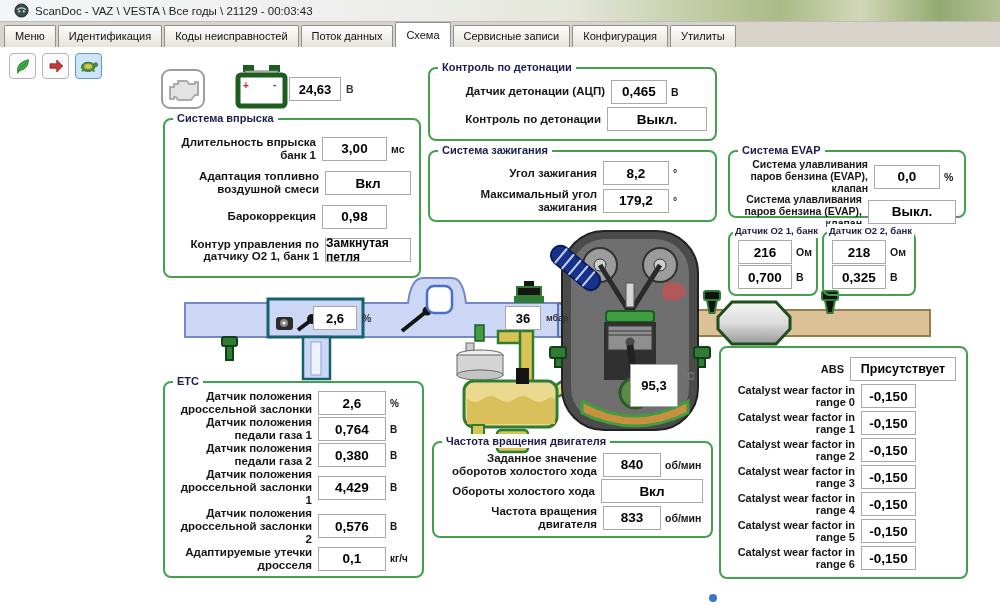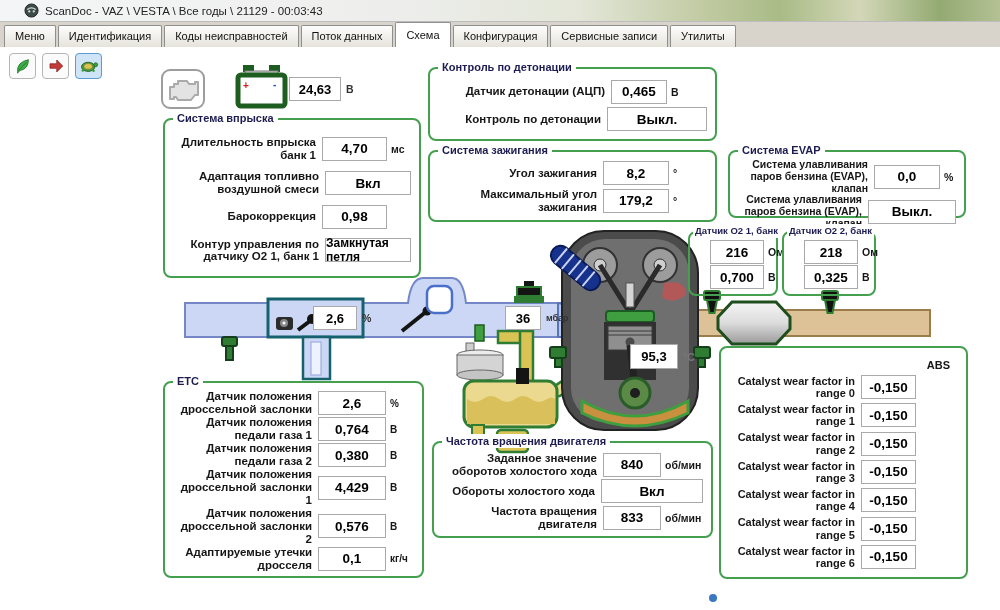--- a/index.html
+++ b/index.html
@@ -2,21 +2,21 @@
 <html><head>
 <meta charset="utf-8">
 <style>
   html,body{margin:0;padding:0;}
   #app{position:relative;width:1000px;height:610px;background:#fff;overflow:hidden;
        font-family:"Liberation Sans",sans-serif;-webkit-font-smoothing:antialiased;}
 
   
   .titlebar{position:absolute;top:0;left:0;width:1000px;height:22px;
     background:linear-gradient(90deg,#f4f5f6 0%,#edeeec 40%,#e3e6d8 58%,#c2cba4 70%,#a9bb86 78%,#d3d7b8 86%,#93aa72 94%,#b4c194 100%);
-    border-bottom:1px solid #bdbdbd;display:flex;align-items:center;padding-left:24px;box-sizing:border-box;}
+    border-bottom:1px solid #bdbdbd;display:flex;align-items:center;padding-left:14px;box-sizing:border-box;}
   .title-text{font-size:11.5px;color:#222;margin-left:6px;}
 
   
   .tabbar{position:absolute;top:22px;left:0;width:1000px;height:25px;background:#d8d4cc;
     display:flex;align-items:flex-end;padding-left:4px;box-sizing:border-box;}
   .tab{height:20px;display:flex;align-items:center;padding:0 10px 1px;margin-right:2px;
     border:1px solid #8f8f8f;border-bottom:none;border-radius:2px 2px 0 0;
     background:linear-gradient(#fdfdfc,#e6e3db);font-size:11px;color:#111;white-space:nowrap;cursor:default;}
   .tab.active{background:#fff;height:23px;}
 
@@ -46,21 +46,21 @@
   #panel-knock{left:428px;top:67px;width:289px;height:74px;}
   #panel-knock .row{padding-right:14px;} #panel-knock .row.wide{padding-right:0;}
   #panel-knock .vbox{width:56px;} #panel-knock .vbox.wide{width:100px;} #panel-knock .unit{width:26px;}
 
   #panel-ignition{left:428px;top:150px;width:289px;height:72px;}
   #panel-ignition .row{padding-right:24px;} #panel-ignition .vbox{width:66px;} #panel-ignition .unit{width:14px;}
 
   #panel-evap{left:728px;top:150px;width:238px;height:68px;}
   #panel-evap .lbl{font-size:10.5px;} #panel-evap .vbox{width:66px;} #panel-evap .vbox.wide{width:88px;} #panel-evap .unit{width:16px;}
 
-  .o2{padding:6px 20px 4px;}
+  .o2{padding:6px 8px 4px;margin-left:40px;}
   #panel-o2-1{left:688px;top:231px;width:90px;height:65px;}
   #panel-o2-2{left:782px;top:231px;width:94px;height:65px;}
   .o2 .row{justify-content:flex-start;}
   .o2 .vbox{width:54px;} .o2 .unit{width:24px;}
   .o2 .legend{font-size:9.5px;left:3px;padding:0 2px;}
 
   #panel-etc{left:163px;top:381px;width:261px;height:197px;}
   #panel-etc .vbox{width:68px;} #panel-etc .unit{width:28px;font-size:10px;}
 
   #panel-rpm{left:432px;top:441px;width:281px;height:97px;}
@@ -79,21 +79,21 @@
   #ov-batt{left:289px;top:77px;}
 
   
   .diagram{position:absolute;left:180px;top:225px;z-index:1;}
   .overlay-box{position:absolute;display:flex;align-items:center;z-index:6;}
   .ob{border:1px solid #a9a9a9;background:#fff;height:24px;box-sizing:border-box;
     display:flex;align-items:center;justify-content:center;font-size:13px;font-weight:bold;color:#000;}
   .ou{margin-left:5px;font-size:10.5px;font-weight:bold;color:#333;}
   #ov-throttle{left:313px;top:306px;} #ov-throttle .ob{width:44px;}
   #ov-map{left:505px;top:306px;} #ov-map .ob{width:36px;} #ov-map .ou{font-size:9px;}
-  #ov-temp{left:630px;top:344px;} #ov-temp .ob{width:48px;height:25px;} #ov-temp .ou{color:#777;}
+  #ov-temp{left:630px;top:344px;} #ov-temp .ob{width:48px;height:43px;margin-top:20px;} #ov-temp .ou{color:#777;}
   #ov-batt .ob{width:52px;}
 
   .status-dot{position:absolute;left:709px;top:594px;width:8px;height:8px;border-radius:50%;
     background:#3a78c2;z-index:6;}
 </style>
 </head>
 <body>
 
 <div id="app">
 
@@ -106,22 +106,22 @@
     </svg>
     <span class="title-text">ScanDoc - VAZ \ VESTA \ Все годы \ 21129 - 00:03:43</span>
   </div>
 
   <div class="tabbar">
       <div class="tab">Меню</div>
       <div class="tab">Идентификация</div>
       <div class="tab">Коды неисправностей</div>
       <div class="tab">Поток данных</div>
       <div class="tab active">Схема</div>
+      <div class="tab">Сервисные записи</div>
       <div class="tab">Конфигурация</div>
-      <div class="tab">Сервисные записи</div>
       <div class="tab">Утилиты</div>
     </div>
 
   <div class="toolbar">
     <div class="tool-btn">
       <svg width="18" height="18" viewBox="0 0 20 20">
         <path d="M4,16 Q3,6 16,3 Q16,13 7,15 Q5,15.5 4,18 Z" fill="#3fae49" stroke="#1f7a2a" stroke-width="1"></path>
         <path d="M5,15 Q9,10 14,6" stroke="#1f7a2a" stroke-width="1" fill="none"></path>
       </svg>
     </div>
@@ -282,21 +282,21 @@
   </div>
   <div class="overlay-box" id="ov-temp">
     <div class="ob">95,3</div>
     <div class="ou">°C</div>
   </div>
 
   <div class="panel" id="panel-injection">
     <span class="legend">Система впрыска</span>
   <div class="row">
         <div class="lbl">Длительность впрыска банк 1</div>
-        <div class="vbox">4,70</div>
+        <div class="vbox">3,00</div>
         <div class="unit">мс</div>
       </div>
       <div class="row wide">
         <div class="lbl">Адаптация топливно воздушной смеси</div>
         <div class="vbox wide">Вкл</div>
       </div>
       <div class="row">
         <div class="lbl">Барокоррекция</div>
         <div class="vbox">0,98</div>
         <div class="unit"></div>
@@ -419,20 +419,21 @@
       <div class="row">
         <div class="lbl">Частота вращения двигателя</div>
         <div class="vbox">833</div>
         <div class="unit">об/мин</div>
       </div>
     </div>
 
   <div class="panel" id="panel-abs">
       <div class="row wide">
         <div class="lbl">ABS</div>
+        <div class="vbox wide">Присутствует</div>
       </div>
       <div class="row">
         <div class="lbl">Catalyst wear factor in range 0</div>
         <div class="vbox">-0,150</div>
         <div class="unit"></div>
       </div>
       <div class="row">
         <div class="lbl">Catalyst wear factor in range 1</div>
         <div class="vbox">-0,150</div>
         <div class="unit"></div>

